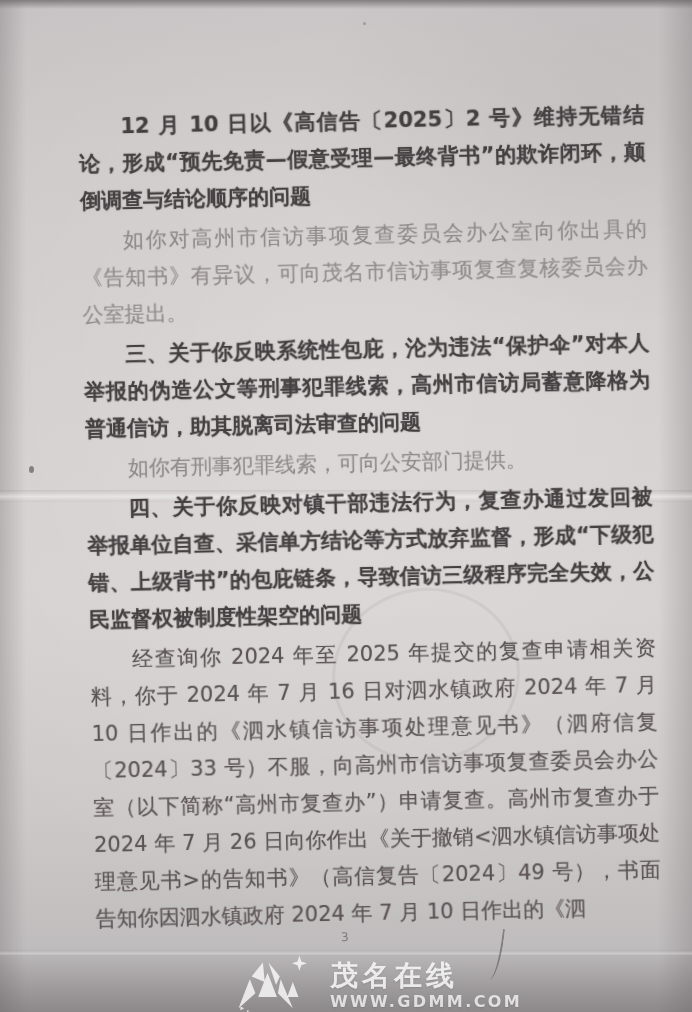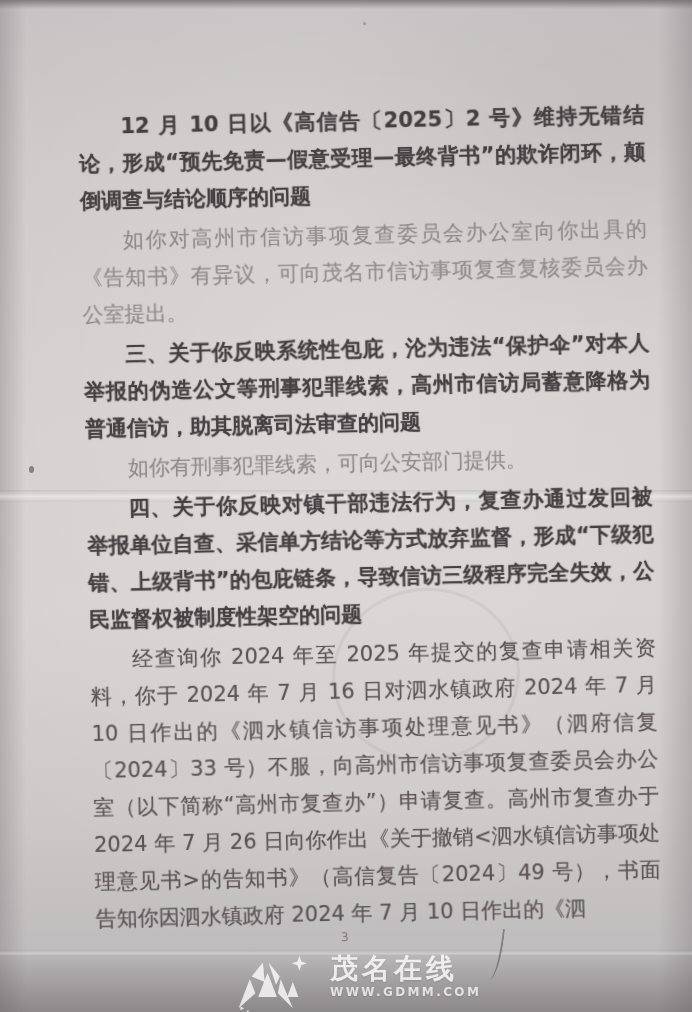--- a/index.html
+++ b/index.html
@@ -50,24 +50,24 @@
   .p-faint{font-weight:400;color:#918a8c;text-shadow:0 0 1px rgba(145,138,140,0.4);}
   .p-regular{font-weight:500;color:#5b5355;text-shadow:0 0 1px rgba(91,83,85,0.45);}
   
   .page-number{position:absolute;left:341px;top:930px;font-size:12px;
     color:rgba(104,98,101,0.75);transform:rotate(-3deg);}
   
   .watermark{position:absolute;left:234px;top:954px;display:flex;align-items:flex-start;gap:12px;
     pointer-events:none;}
   .wm-logo svg{display:block;}
   .wm-logo polygon{fill:rgba(255,255,255,0.78);}
-  .wm-text{display:flex;flex-direction:column;}
+  .wm-text{display:flex;flex-direction:column;margin-top:7px;}
   .wm-name{font-size:28px;font-weight:800;letter-spacing:4px;line-height:30px;
     color:rgba(255,255,255,0.82);text-shadow:0 1px 2px rgba(0,0,0,0.12);}
-  .wm-url{font-size:12px;font-weight:600;letter-spacing:2.4px;margin-top:1px;
+  .wm-url{font-size:16px;font-weight:600;letter-spacing:2.4px;margin-top:1px;
     color:rgba(255,255,255,0.75);text-shadow:0 1px 2px rgba(0,0,0,0.12);}
 </style>
 </head>
 <body>
 
 <div class="paper">
   <div class="shade-top"></div>
   <div class="shade-left"></div>
   <div class="shade-right"></div>
   <div class="crease-mid"></div>

